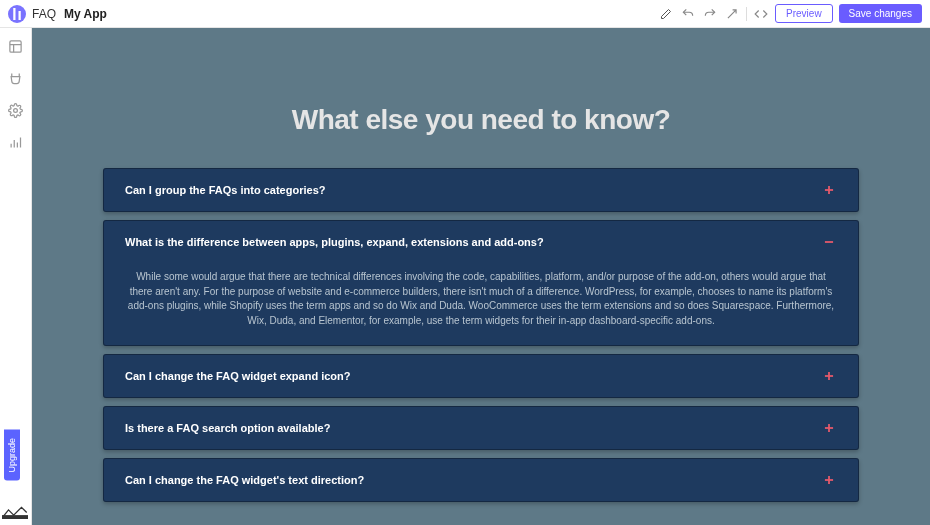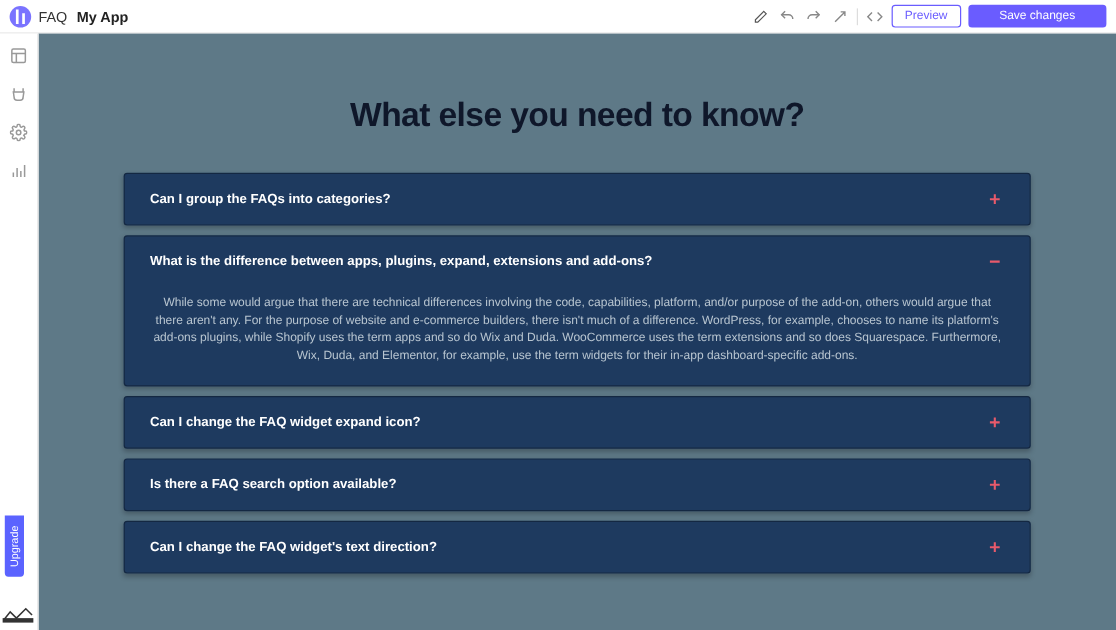--- a/index.html
+++ b/index.html
@@ -84,21 +84,21 @@
       font-size: 10px;
       padding: 3px 10px;
       border-radius: 3px;
       cursor: pointer;
     }
     .btn-primary {
       border: none;
       background: #6a5cff;
       color: #fff;
       font-size: 10px;
-      padding: 4px 26px;
+      padding: 4px 10px;
       border-radius: 3px;
       cursor: pointer;
     }
 
     .body-area {
       display: flex;
       height: calc(525px - 28px);
     }
     .sidebar {
       width: 32px;
@@ -150,24 +150,25 @@
       background: #5e7987;
       display: flex;
       flex-direction: column;
       align-items: center;
       padding-top: 52px;
       overflow: hidden;
     }
     .main-title {
       font-size: 28px;
       font-weight: 900;
-      color: #0f172a;
+      color: #e5e5e5;
       font-family: Arial Black, Arial, sans-serif;
       letter-spacing: -0.5px;
       margin-bottom: 32px;
+      margin-top: 24px;
     }
 
     .faq-wrap {
       width: 756px;
       display: flex;
       flex-direction: column;
       gap: 8px;
     }
     .faq-item {
       background: #1e3a5f;

